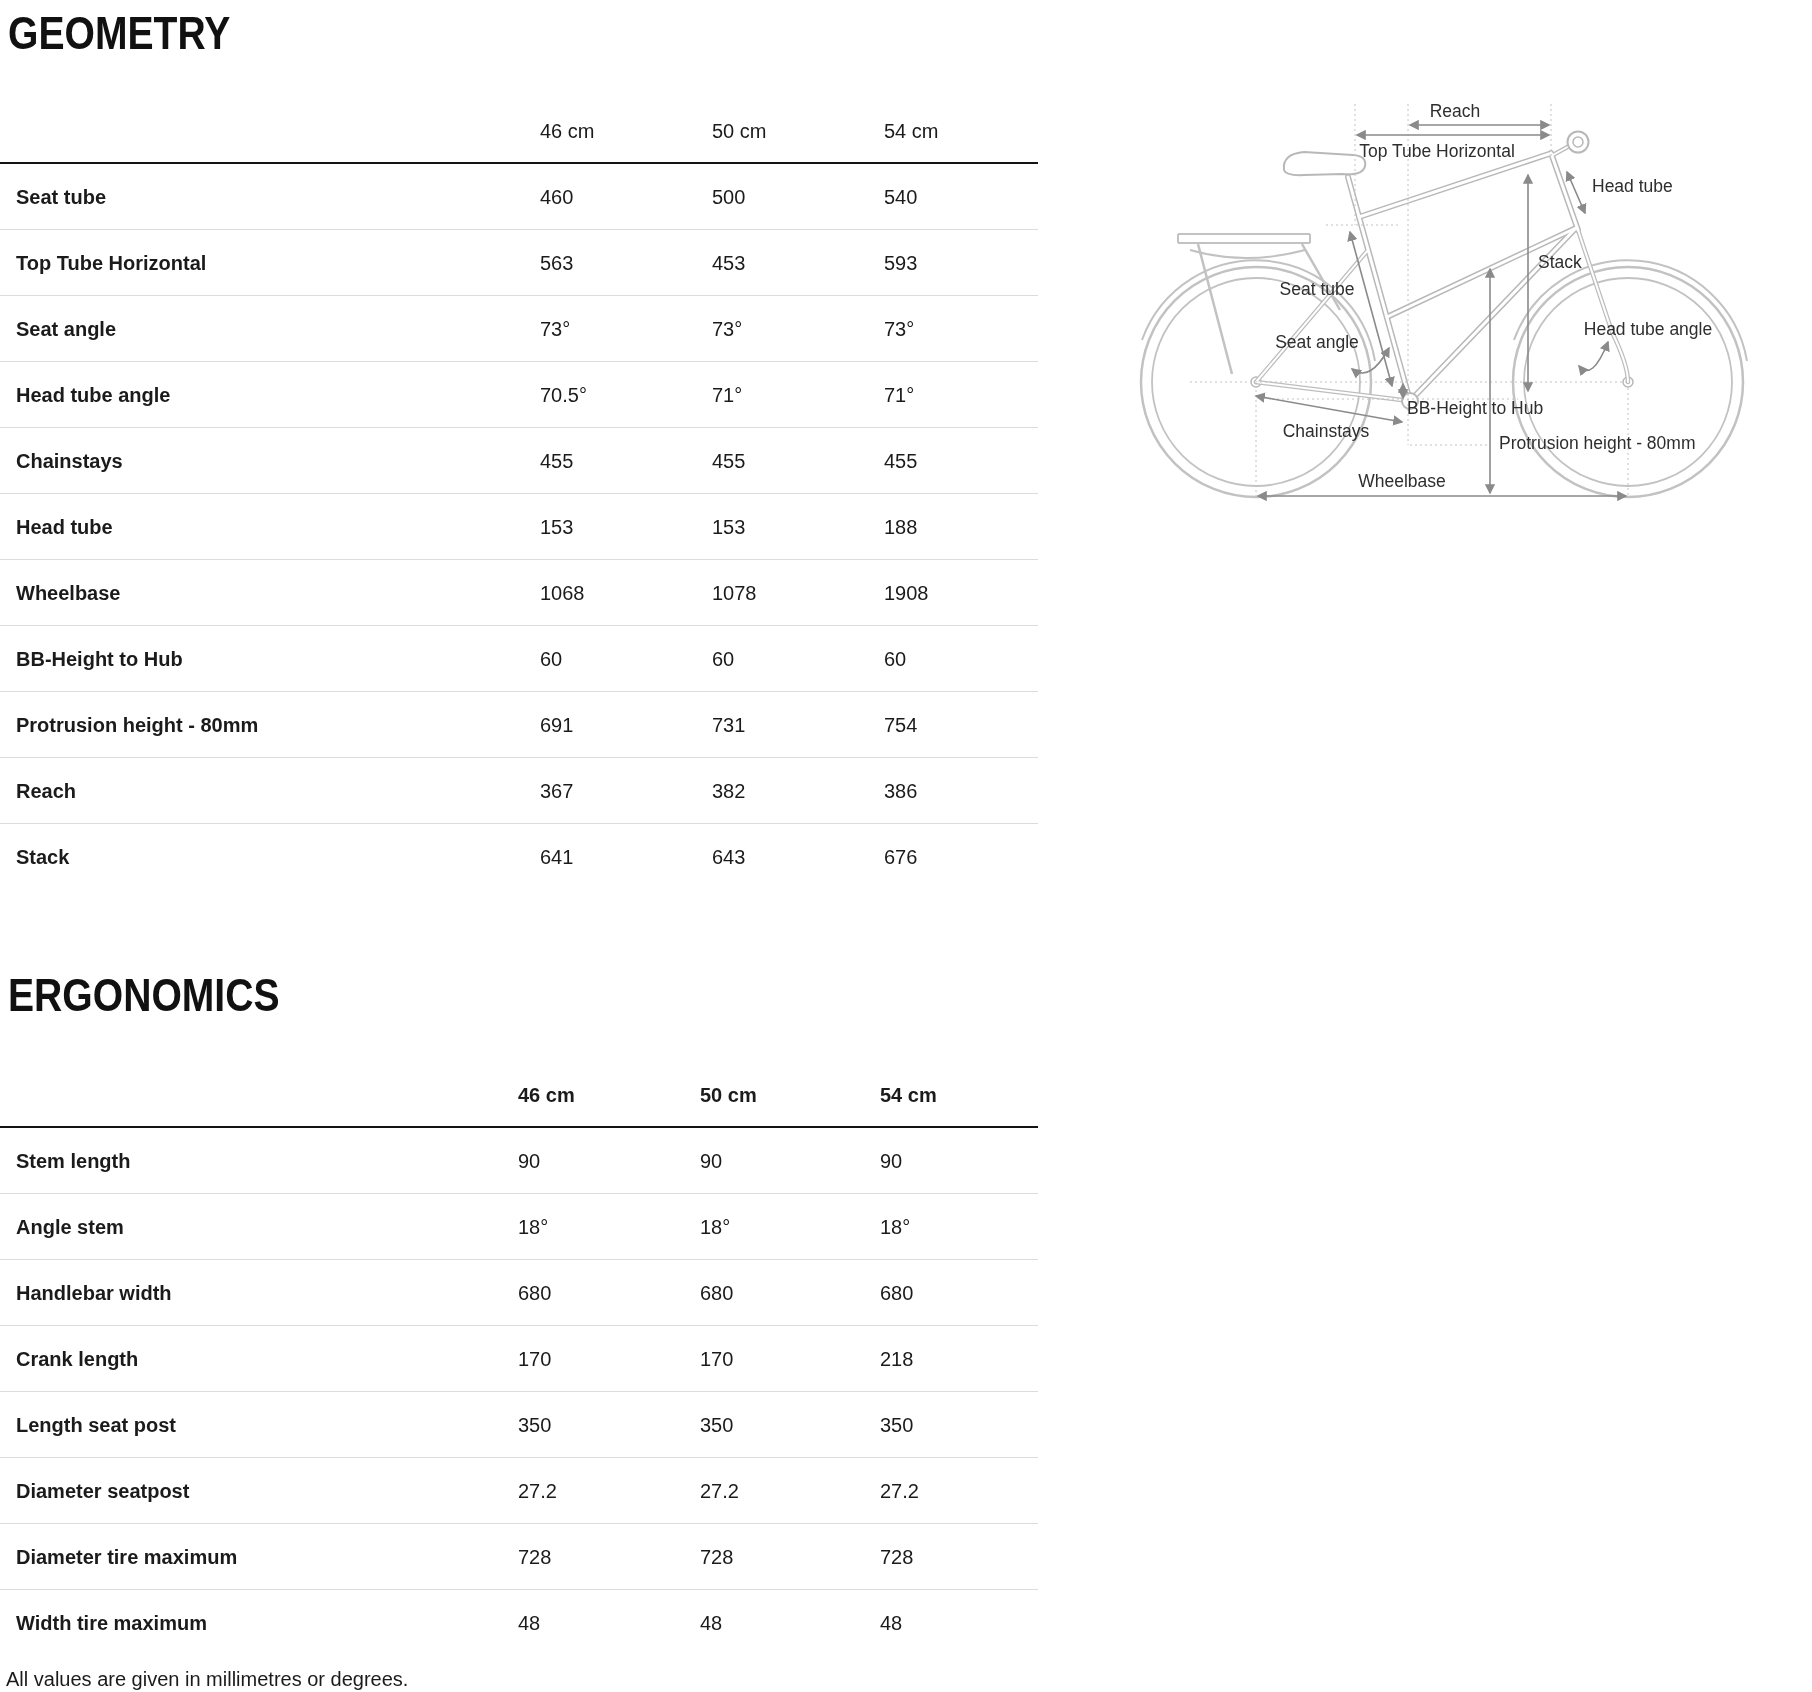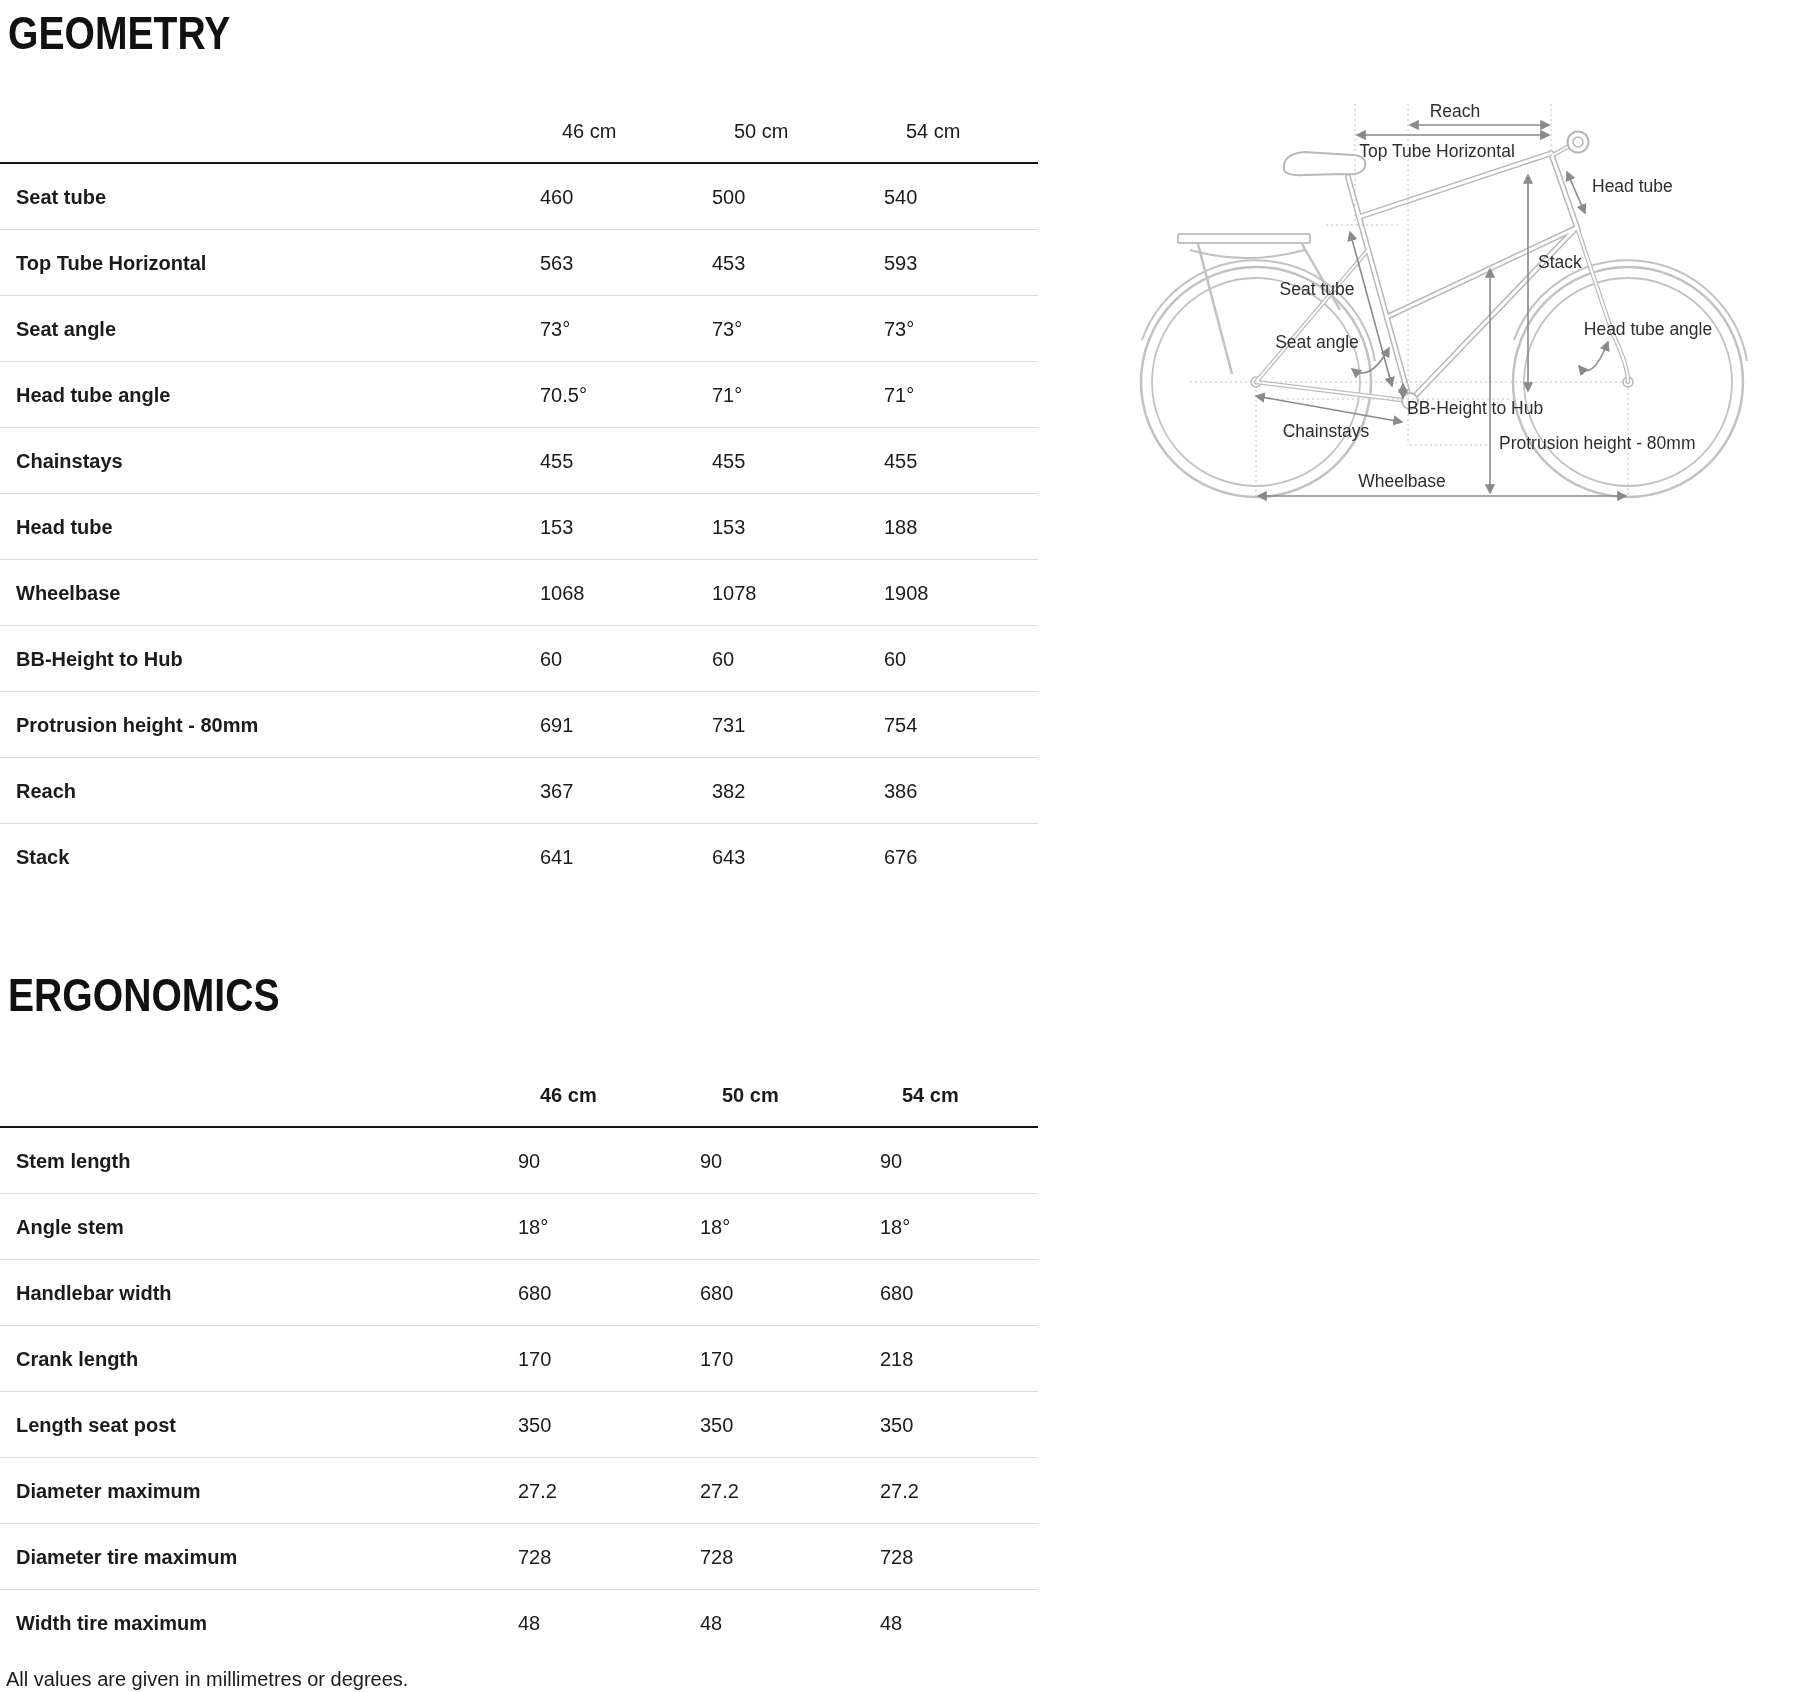--- a/index.html
+++ b/index.html
@@ -12,21 +12,21 @@
     font-size:46px;font-weight:700;letter-spacing:0px;color:#111;
     transform:scaleX(0.85);transform-origin:left center;white-space:nowrap;
   }
   #geo-title{top:6px;}
   #ergo-title{top:968px;}
 
   .spec-table{position:absolute;left:0;width:1038px;}
   #geo-table{top:100px;}
   #ergo-table{top:1064px;}
 
-  .thead{display:grid;height:62px;align-items:center;border-bottom:2px solid #141414;padding-left:22px;}
+  .thead{display:grid;height:62px;align-items:center;border-bottom:2px solid #141414;}
   .trow{display:grid;height:65px;align-items:center;border-bottom:1px solid #dcdcdc;}
   .tbody .trow:last-child{border-bottom:none;}
 
   #geo-table .thead,#geo-table .trow{grid-template-columns:540px 172px 172px 1fr;}
   #ergo-table .thead,#ergo-table .trow{grid-template-columns:518px 182px 180px 1fr;}
 
   .cell{font-size:20px;line-height:1.2;white-space:nowrap;}
   .cell.label{padding-left:16px;font-weight:700;}
   #geo-table .thead .cell{font-weight:400;}
   #ergo-table .thead .cell{font-weight:700;}
@@ -163,21 +163,21 @@
           <div class="cell value">170</div>
           <div class="cell value">218</div>
         </div>
         <div class="trow">
           <div class="cell label">Length seat post</div>
           <div class="cell value">350</div>
           <div class="cell value">350</div>
           <div class="cell value">350</div>
         </div>
         <div class="trow">
-          <div class="cell label">Diameter maximum</div>
+          <div class="cell label">Diameter seatpost</div>
           <div class="cell value">27.2</div>
           <div class="cell value">27.2</div>
           <div class="cell value">27.2</div>
         </div>
         <div class="trow">
           <div class="cell label">Diameter tire maximum</div>
           <div class="cell value">728</div>
           <div class="cell value">728</div>
           <div class="cell value">728</div>
         </div>

